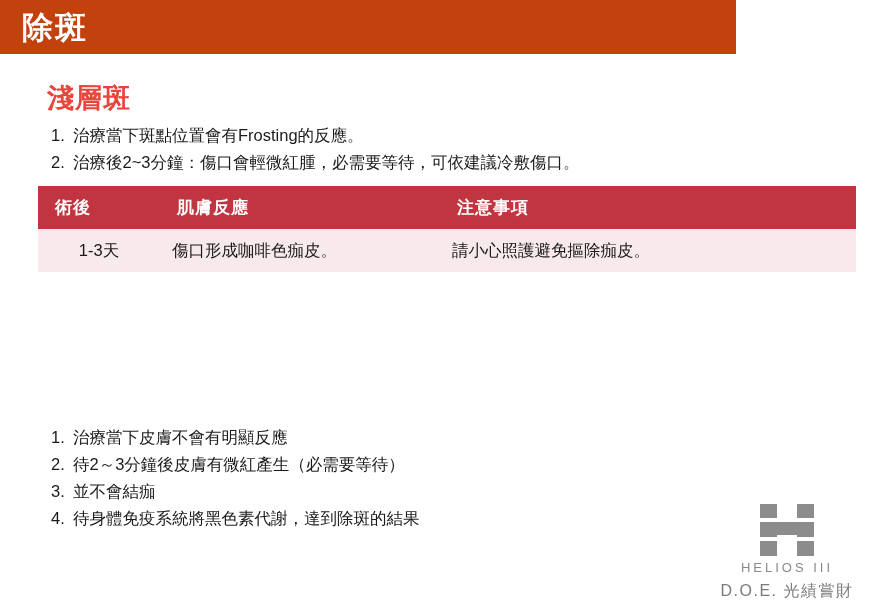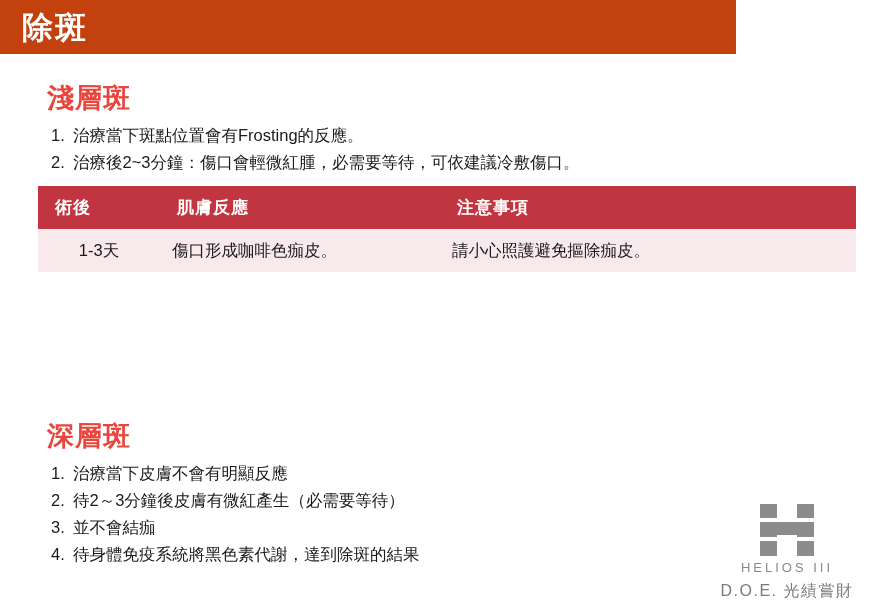--- a/index.html
+++ b/index.html
@@ -202,21 +202,20 @@
         <tr>
           <td class="cell-a">1-3天</td>
           <td>傷口形成咖啡色痂皮。</td>
           <td>請小心照護避免摳除痂皮。</td>
         </tr>
       </tbody>
     </table>
   </div>
 
   <div class="section-two">
-    <div class="section-heading">深層斑</div>
     <ol class="num-list">
       <li>
         <span class="num">1.</span>
         <span class="txt">治療當下皮膚不會有明顯反應</span>
       </li>
       <li>
         <span class="num">2.</span>
         <span class="txt">待2～3分鐘後皮膚有微紅產生（必需要等待）</span>
       </li>
       <li>

